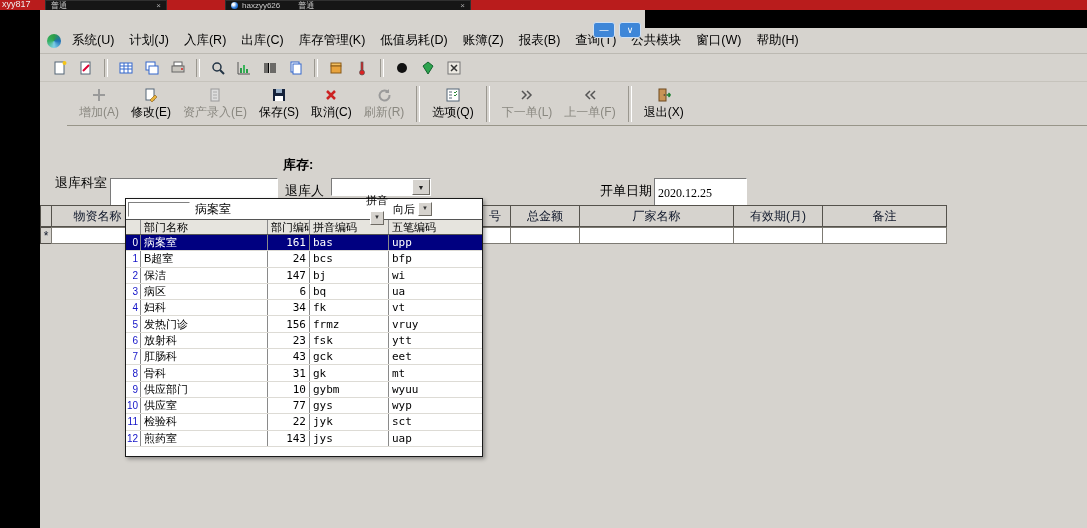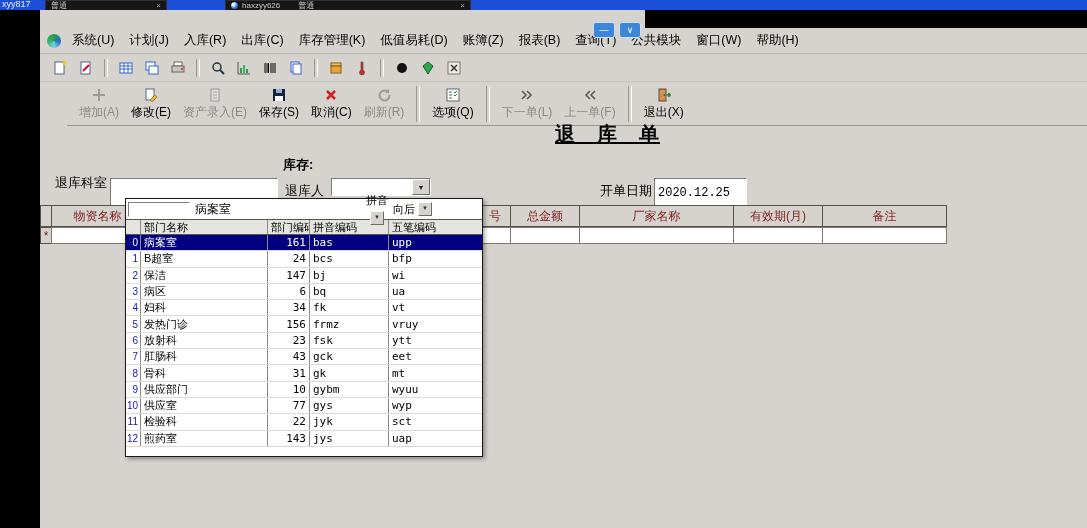--- a/index.html
+++ b/index.html
@@ -2,21 +2,21 @@
 <html><head>
 <meta charset="utf-8">
 <style>
   html,body{margin:0;padding:0;}
   body{
     width:1087px;height:528px;background:#000;position:relative;overflow:hidden;
     font-family:"Liberation Sans","DejaVu Sans",sans-serif;
     -webkit-font-smoothing:antialiased;
   }
   
-  .browser-bar{position:absolute;left:0;top:0;width:100%;height:10px;background:#1d4ed8;color:#ccc;font-size:8px;line-height:10px;}
+  .browser-bar{position:absolute;left:0;top:0;width:100%;height:10px;background:#b91c1c;color:#ccc;font-size:8px;line-height:10px;}
   .bb-text{position:absolute;left:2px;top:-1px;color:#eee;font-size:9px;}
   .bb-tab{position:absolute;top:0;height:10px;background:#161616;border:1px solid #303030;border-bottom:none;box-sizing:border-box;display:flex;align-items:center;gap:4px;padding:0 5px;color:#c8c8c8;}
   .bb-tab.t1{left:45px;width:122px;}
   .bb-tab.t2{left:225px;width:246px;}
   .bb-x{margin-left:auto;color:#aaa;font-size:8px;}
   .favicon{width:7px;height:7px;border-radius:50%;background:radial-gradient(circle at 35% 35%,#fff 15%,#2f7fe0 55%,#0f4fa8);flex:none;}
   .bb-suffix{margin-left:14px;}
   
   .window{position:absolute;left:40px;top:10px;width:1047px;height:518px;background:#d6d3ce;}
   .titlebar{position:absolute;left:0;top:0;width:605px;height:18px;background:linear-gradient(90deg,#15618e,#4a92b6);display:flex;align-items:center;gap:5px;padding:0 5px;box-sizing:border-box;}
@@ -37,26 +37,26 @@
   .toolbar2{position:absolute;left:0;top:72px;width:100%;height:44px;display:flex;align-items:center;padding:0 6px;box-sizing:border-box;border-bottom:1px solid #989589;margin-left:27px;}
   .abtn{display:flex;flex-direction:column;align-items:center;justify-content:center;gap:1px;min-width:48px;height:40px;font-size:12px;background:transparent;border:1px solid transparent;padding:0 5px;cursor:pointer;color:#000;font-family:inherit;}
   .abtn.disabled{color:#8a8880;}
   .albl{white-space:nowrap;}
   .asep{width:2px;height:36px;border-left:1px solid #9a978f;border-right:1px solid #fff;margin:0 6px;flex:none;}
   .aicon{height:17px;display:flex;align-items:center;}
   
   .doc-title{position:absolute;left:515px;top:111px;font-size:20px;font-weight:bold;text-decoration:underline;letter-spacing:1px;color:#000;}
   .stock-label{position:absolute;left:243px;top:146px;font-size:13px;font-weight:bold;color:#000;}
   .flbl{position:absolute;font-size:13px;color:#000;white-space:nowrap;}
-  .ftxt{position:absolute;border:1px solid;border-color:#7a7a7a #fff #fff #7a7a7a;background:#fff;font-size:12px;padding:0 3px;box-sizing:border-box;height:30px;font-family:Liberation Mono, monospace;}
+  .ftxt{position:absolute;border:1px solid;border-color:#7a7a7a #fff #fff #7a7a7a;background:#fff;font-size:12px;padding:0 3px;box-sizing:border-box;height:30px;font-family:Liberation Serif, serif;}
   .combo{position:absolute;background:#fff;border:1px solid;border-color:#7a7a7a #fff #fff #7a7a7a;display:flex;box-sizing:border-box;height:18px;}
   .combo-val{flex:1;font-size:12px;padding:1px 3px;}
   .combo-btn{width:16px;background:#d6d3ce;border:1px solid;border-color:#fff #6e6b64 #6e6b64 #fff;font-size:7px;color:#222;display:flex;align-items:center;justify-content:center;cursor:pointer;}
   
-  .main-table{position:absolute;left:0;top:195px;width:915px;font-size:12px;color:#7f1d1d;}
+  .main-table{position:absolute;left:0;top:195px;width:915px;font-size:12px;color:#0f172a;}
   .mtr{display:flex;}
   .mtc{box-sizing:border-box;border:1px solid #55524c;margin-left:-1px;background:#d6d3ce;display:flex;align-items:center;justify-content:center;height:22px;white-space:nowrap;overflow:hidden;}
   .mtc:first-child{margin-left:0;}
   .mtb .mtc{height:17px;background:#fff;border-color:#7d7a73;}
   .mtb .mtc.c0{background:#d6d3ce;border-color:#55524c;}
   .c0{width:12px;}.c1{width:93px;}.c2{width:185px;}.c3{width:153px;}.c4{width:32px;}
   .c5{width:70px;}.c6{width:155px;}.c7{width:90px;}.c8{width:125px;}
   
   .popup{position:absolute;left:85px;top:188px;width:358px;height:259px;background:#fff;border:1px solid #1a1a1a;box-sizing:border-box;box-shadow:2px 2px 4px rgba(0,0,0,.35);z-index:10;font-size:11px;color:#000;}
   .popup-top{height:20px;display:flex;align-items:center;gap:5px;padding:1px 50px 1px 2px;box-sizing:border-box;}
@@ -300,21 +300,20 @@
           <svg width="16" height="16" viewBox="0 0 16 16">
             <rect x="3" y="2" width="7" height="12" fill="#c89457" stroke="#6e4a1e"></rect>
             <circle cx="8.3" cy="8" r="0.8" fill="#333"></circle>
             <path d="M10.5 8h4m0 0l-2-2m2 2l-2 2" stroke="#1a7f2e" stroke-width="1.4" fill="none"></path>
           </svg>
         </span>
       <span class="albl">退出(X)</span>
     </button>
   </div>
 
-  <div class="doc-title">退　库　单</div>
   <div class="stock-label">库存:</div>
 
   <span class="flbl" style="left:15px;top:164px;">退库科室</span>
   <input class="ftxt" style="left: 70px; top: 168px; width: 168px;" value="">
   <span class="flbl" style="left:245px;top:172px;">退库人</span>
   <div class="combo" style="left:291px;top:168px;width:100px;">
     <span class="combo-val"></span>
     <span class="combo-btn">▼</span>
   </div>
   <span class="flbl" style="left:560px;top:172px;">开单日期</span>

